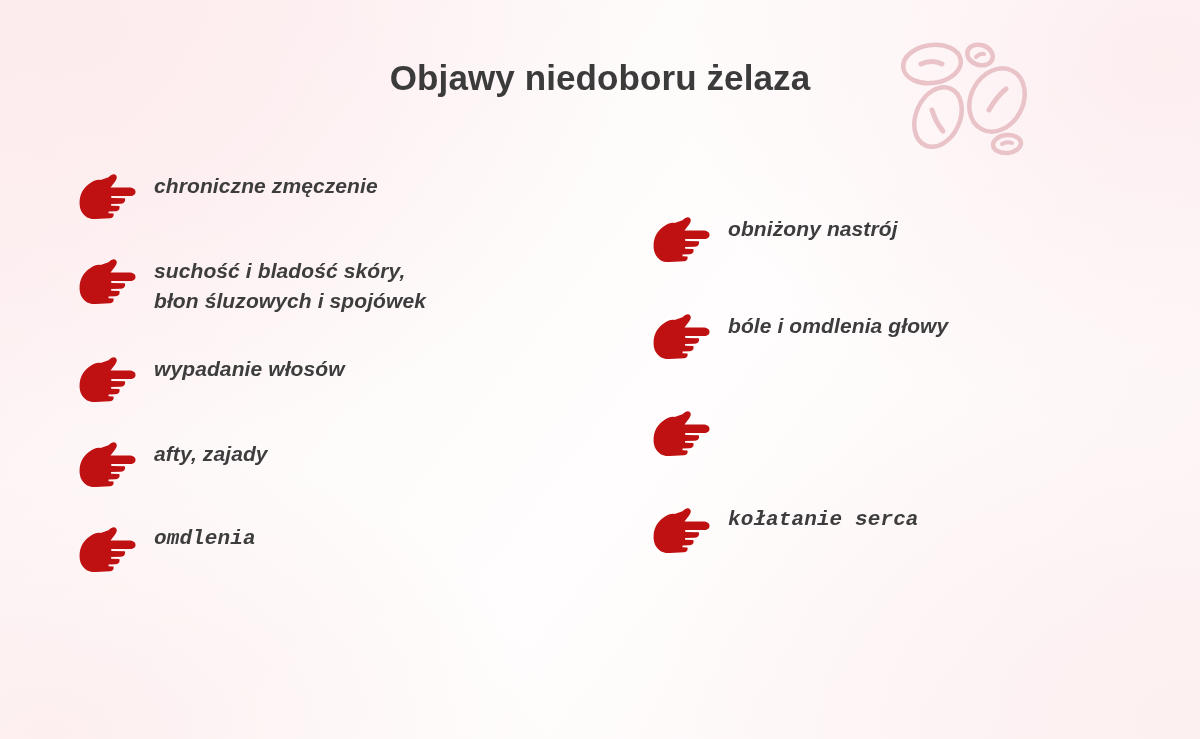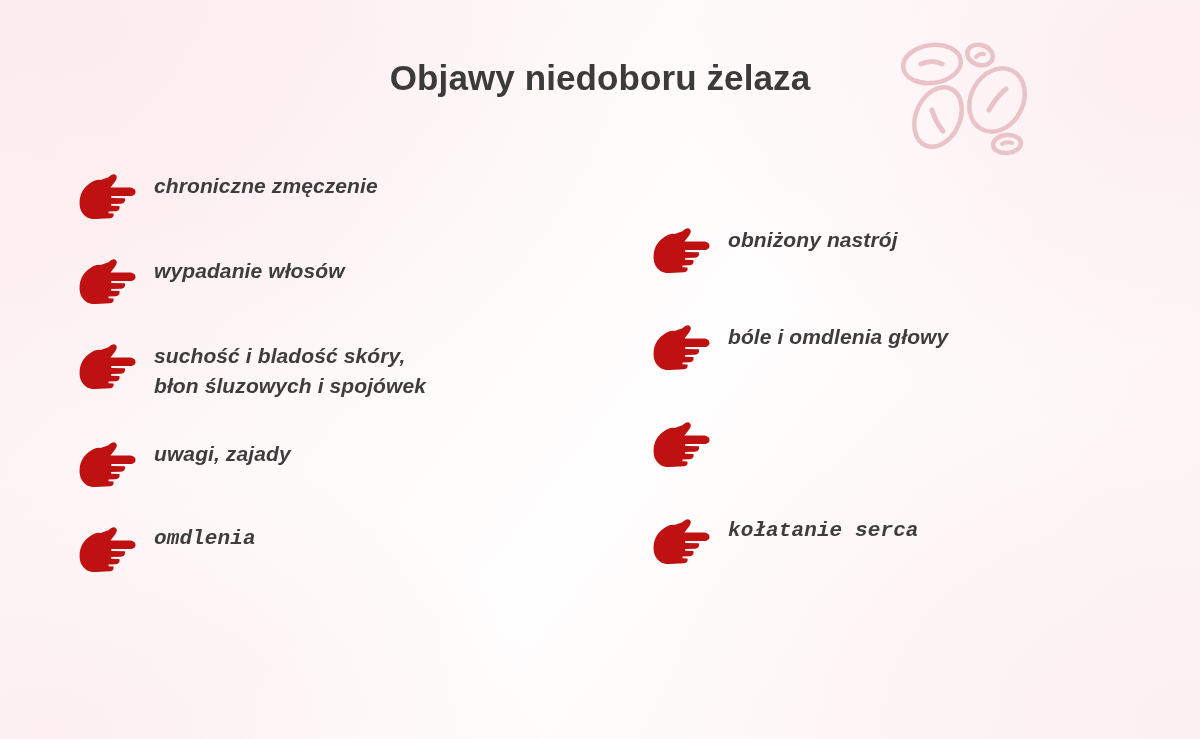--- a/index.html
+++ b/index.html
@@ -52,21 +52,21 @@
     letter-spacing: 0.1px;
     color: #3b3b3b;
     white-space: nowrap;
   }
 
   
   .col {
     position: absolute;
   }
   .col-left  { left: 78px;  top: 170px; width: 560px; }
-  .col-right { left: 652px; top: 224px; width: 470px; }
+  .col-right { left: 652px; top: 213px; width: 470px; }
 
   .item {
     display: flex;
     align-items: flex-start;
     gap: 14px;
   }
   .col-left  .item { margin-bottom: 36px; }
   .col-right .item { margin-bottom: 48px; }
   .item:last-child { margin-bottom: 0; font-family: Liberation Mono, monospace; }
 
@@ -131,44 +131,44 @@
       </span>
     </div>
 
     <div class="item">
       <span class="hand">
         <svg viewBox="0 0 62 46" xmlns="http://www.w3.org/2000/svg" aria-hidden="true">
           <path fill="#bf1111" d="M30.5 4.2c2.6-2.6 5.6-3.6 7.2-2.3 1.7 1.4 1.3 4.1-0.6 6.6l-4.6 5.9 18.4 0.2c4.2 0 6.6 1.6 6.6 4.3 0 2.7-2.3 4.2-6.5 4.2l-17.9-0.1 0.3 1.9 13.4 0.3c1.2 3.5-1.2 5.4-4.2 5.6l-9.6 0.2 0.2 1.8 8.1 0.3c1.1 3.3-1.1 5-3.8 5.2l-7 0.2 0.1 1.7 4.8 0.3c0.9 3-0.9 4.6-3.4 4.8l-16.4 0.8C8.4 46.2 2 40.1 1.6 31.6 1.2 22.7 4.4 16 10.6 11.3c4.6-3.5 8.4-4.9 12-4.4z"></path>
         </svg>
       </span>
       <span class="item-text">
-        <span>wypadanie włosów</span>
-      </span>
-    </div>
-
-    <div class="item">
-      <span class="hand">
-        <svg viewBox="0 0 62 46" xmlns="http://www.w3.org/2000/svg" aria-hidden="true">
-          <path fill="#bf1111" d="M30.5 4.2c2.6-2.6 5.6-3.6 7.2-2.3 1.7 1.4 1.3 4.1-0.6 6.6l-4.6 5.9 18.4 0.2c4.2 0 6.6 1.6 6.6 4.3 0 2.7-2.3 4.2-6.5 4.2l-17.9-0.1 0.3 1.9 13.4 0.3c1.2 3.5-1.2 5.4-4.2 5.6l-9.6 0.2 0.2 1.8 8.1 0.3c1.1 3.3-1.1 5-3.8 5.2l-7 0.2 0.1 1.7 4.8 0.3c0.9 3-0.9 4.6-3.4 4.8l-16.4 0.8C8.4 46.2 2 40.1 1.6 31.6 1.2 22.7 4.4 16 10.6 11.3c4.6-3.5 8.4-4.9 12-4.4z"></path>
-        </svg>
-      </span>
-      <span class="item-text">
         <span>suchość i bladość skóry,</span>
         <span class="l2">błon śluzowych i spojówek</span>
       </span>
     </div>
 
     <div class="item">
       <span class="hand">
         <svg viewBox="0 0 62 46" xmlns="http://www.w3.org/2000/svg" aria-hidden="true">
           <path fill="#bf1111" d="M30.5 4.2c2.6-2.6 5.6-3.6 7.2-2.3 1.7 1.4 1.3 4.1-0.6 6.6l-4.6 5.9 18.4 0.2c4.2 0 6.6 1.6 6.6 4.3 0 2.7-2.3 4.2-6.5 4.2l-17.9-0.1 0.3 1.9 13.4 0.3c1.2 3.5-1.2 5.4-4.2 5.6l-9.6 0.2 0.2 1.8 8.1 0.3c1.1 3.3-1.1 5-3.8 5.2l-7 0.2 0.1 1.7 4.8 0.3c0.9 3-0.9 4.6-3.4 4.8l-16.4 0.8C8.4 46.2 2 40.1 1.6 31.6 1.2 22.7 4.4 16 10.6 11.3c4.6-3.5 8.4-4.9 12-4.4z"></path>
         </svg>
       </span>
       <span class="item-text">
-        <span>uwagi, zajady</span>
+        <span>wypadanie włosów</span>
+      </span>
+    </div>
+
+    <div class="item">
+      <span class="hand">
+        <svg viewBox="0 0 62 46" xmlns="http://www.w3.org/2000/svg" aria-hidden="true">
+          <path fill="#bf1111" d="M30.5 4.2c2.6-2.6 5.6-3.6 7.2-2.3 1.7 1.4 1.3 4.1-0.6 6.6l-4.6 5.9 18.4 0.2c4.2 0 6.6 1.6 6.6 4.3 0 2.7-2.3 4.2-6.5 4.2l-17.9-0.1 0.3 1.9 13.4 0.3c1.2 3.5-1.2 5.4-4.2 5.6l-9.6 0.2 0.2 1.8 8.1 0.3c1.1 3.3-1.1 5-3.8 5.2l-7 0.2 0.1 1.7 4.8 0.3c0.9 3-0.9 4.6-3.4 4.8l-16.4 0.8C8.4 46.2 2 40.1 1.6 31.6 1.2 22.7 4.4 16 10.6 11.3c4.6-3.5 8.4-4.9 12-4.4z"></path>
+        </svg>
+      </span>
+      <span class="item-text">
+        <span>afty, zajady</span>
       </span>
     </div>
 
     <div class="item">
       <span class="hand">
         <svg viewBox="0 0 62 46" xmlns="http://www.w3.org/2000/svg" aria-hidden="true">
           <path fill="#bf1111" d="M30.5 4.2c2.6-2.6 5.6-3.6 7.2-2.3 1.7 1.4 1.3 4.1-0.6 6.6l-4.6 5.9 18.4 0.2c4.2 0 6.6 1.6 6.6 4.3 0 2.7-2.3 4.2-6.5 4.2l-17.9-0.1 0.3 1.9 13.4 0.3c1.2 3.5-1.2 5.4-4.2 5.6l-9.6 0.2 0.2 1.8 8.1 0.3c1.1 3.3-1.1 5-3.8 5.2l-7 0.2 0.1 1.7 4.8 0.3c0.9 3-0.9 4.6-3.4 4.8l-16.4 0.8C8.4 46.2 2 40.1 1.6 31.6 1.2 22.7 4.4 16 10.6 11.3c4.6-3.5 8.4-4.9 12-4.4z"></path>
         </svg>
       </span>
       <span class="item-text">

